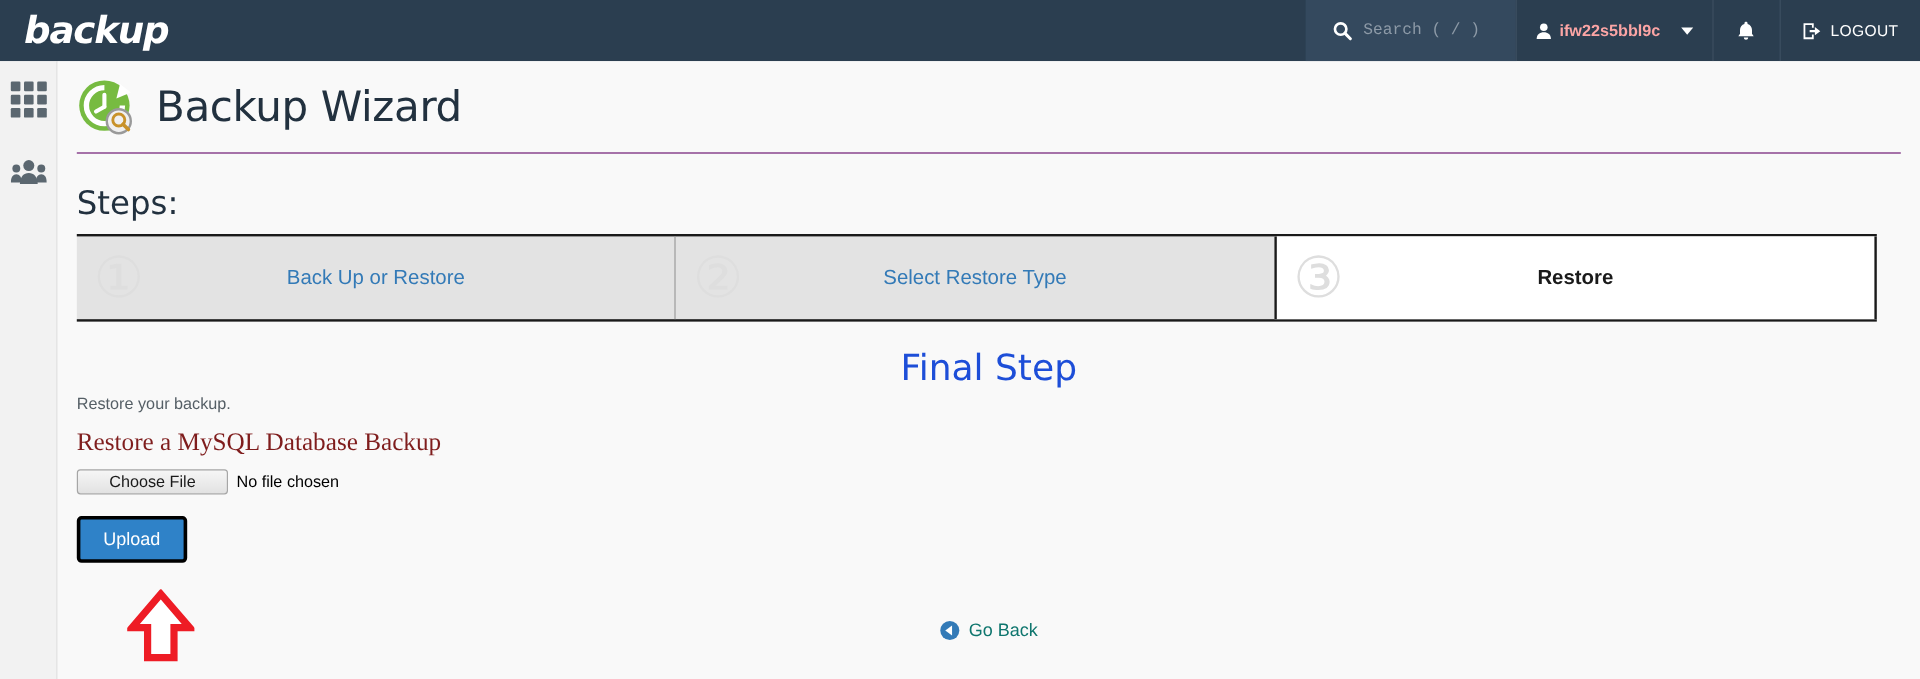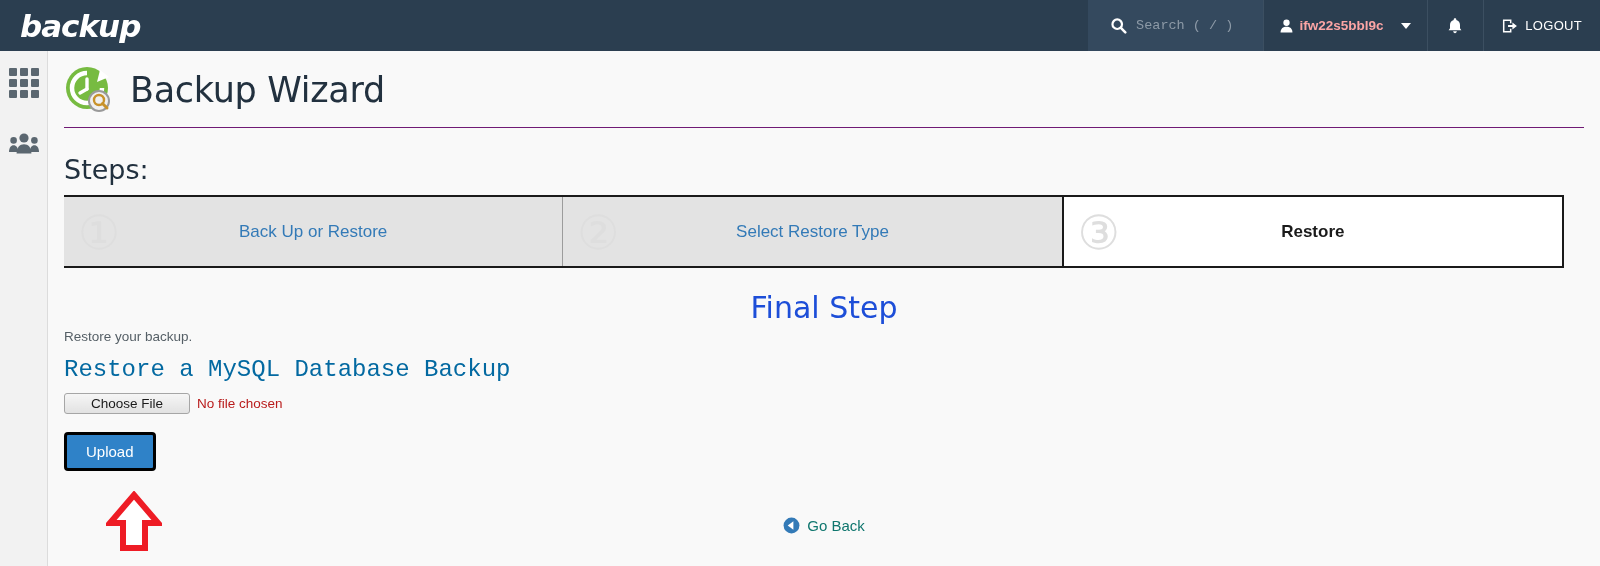--- a/index.html
+++ b/index.html
@@ -135,34 +135,34 @@
 
   
   .final-step-title {
     font-size: 30px; color: #1d4ed8; font-weight: 400;
     font-family: "DejaVu Sans", sans-serif;
     margin: 22px 0 4px 0;
     text-align: center;
   }
   .sub-text { font-size: 13.5px; color: #555f66; margin-bottom: 12px; }
   .restore-heading {
-    font-size: 24px; color: #0369a1; font-weight: 400;
-    font-family: Liberation Mono, monospace;
+    font-size: 21px; color: #7f1d1d; font-weight: 400;
+    font-family: Liberation Serif, serif;
     margin-bottom: 10px;
   }
 
   .file-row { display: flex; align-items: center; gap: 7px; margin-bottom: 18px; }
   .choose-file {
     font-size: 13.5px; padding: 2px 26px;
     background: linear-gradient(#f6f6f6, #e2e2e2);
     border: 1px solid #a6a6a6; border-radius: 3px;
     color: #1a1a1a; cursor: pointer;
     font-family: "Liberation Sans", sans-serif;
   }
-  .file-name { font-size: 13.5px; color: #b91c1c; text-align: right; }
+  .file-name { font-size: 13.5px; color: #000000; text-align: right; }
 
   .upload-btn {
     display: inline-block;
     background: #2f82c8; border: 3px solid #000000;
     color: #ffffff; font-size: 15px;
     padding: 8px 19px; border-radius: 4px; cursor: pointer;
   }
 
   
   .red-arrow { position: absolute; left: 58px; top: 440px; }

